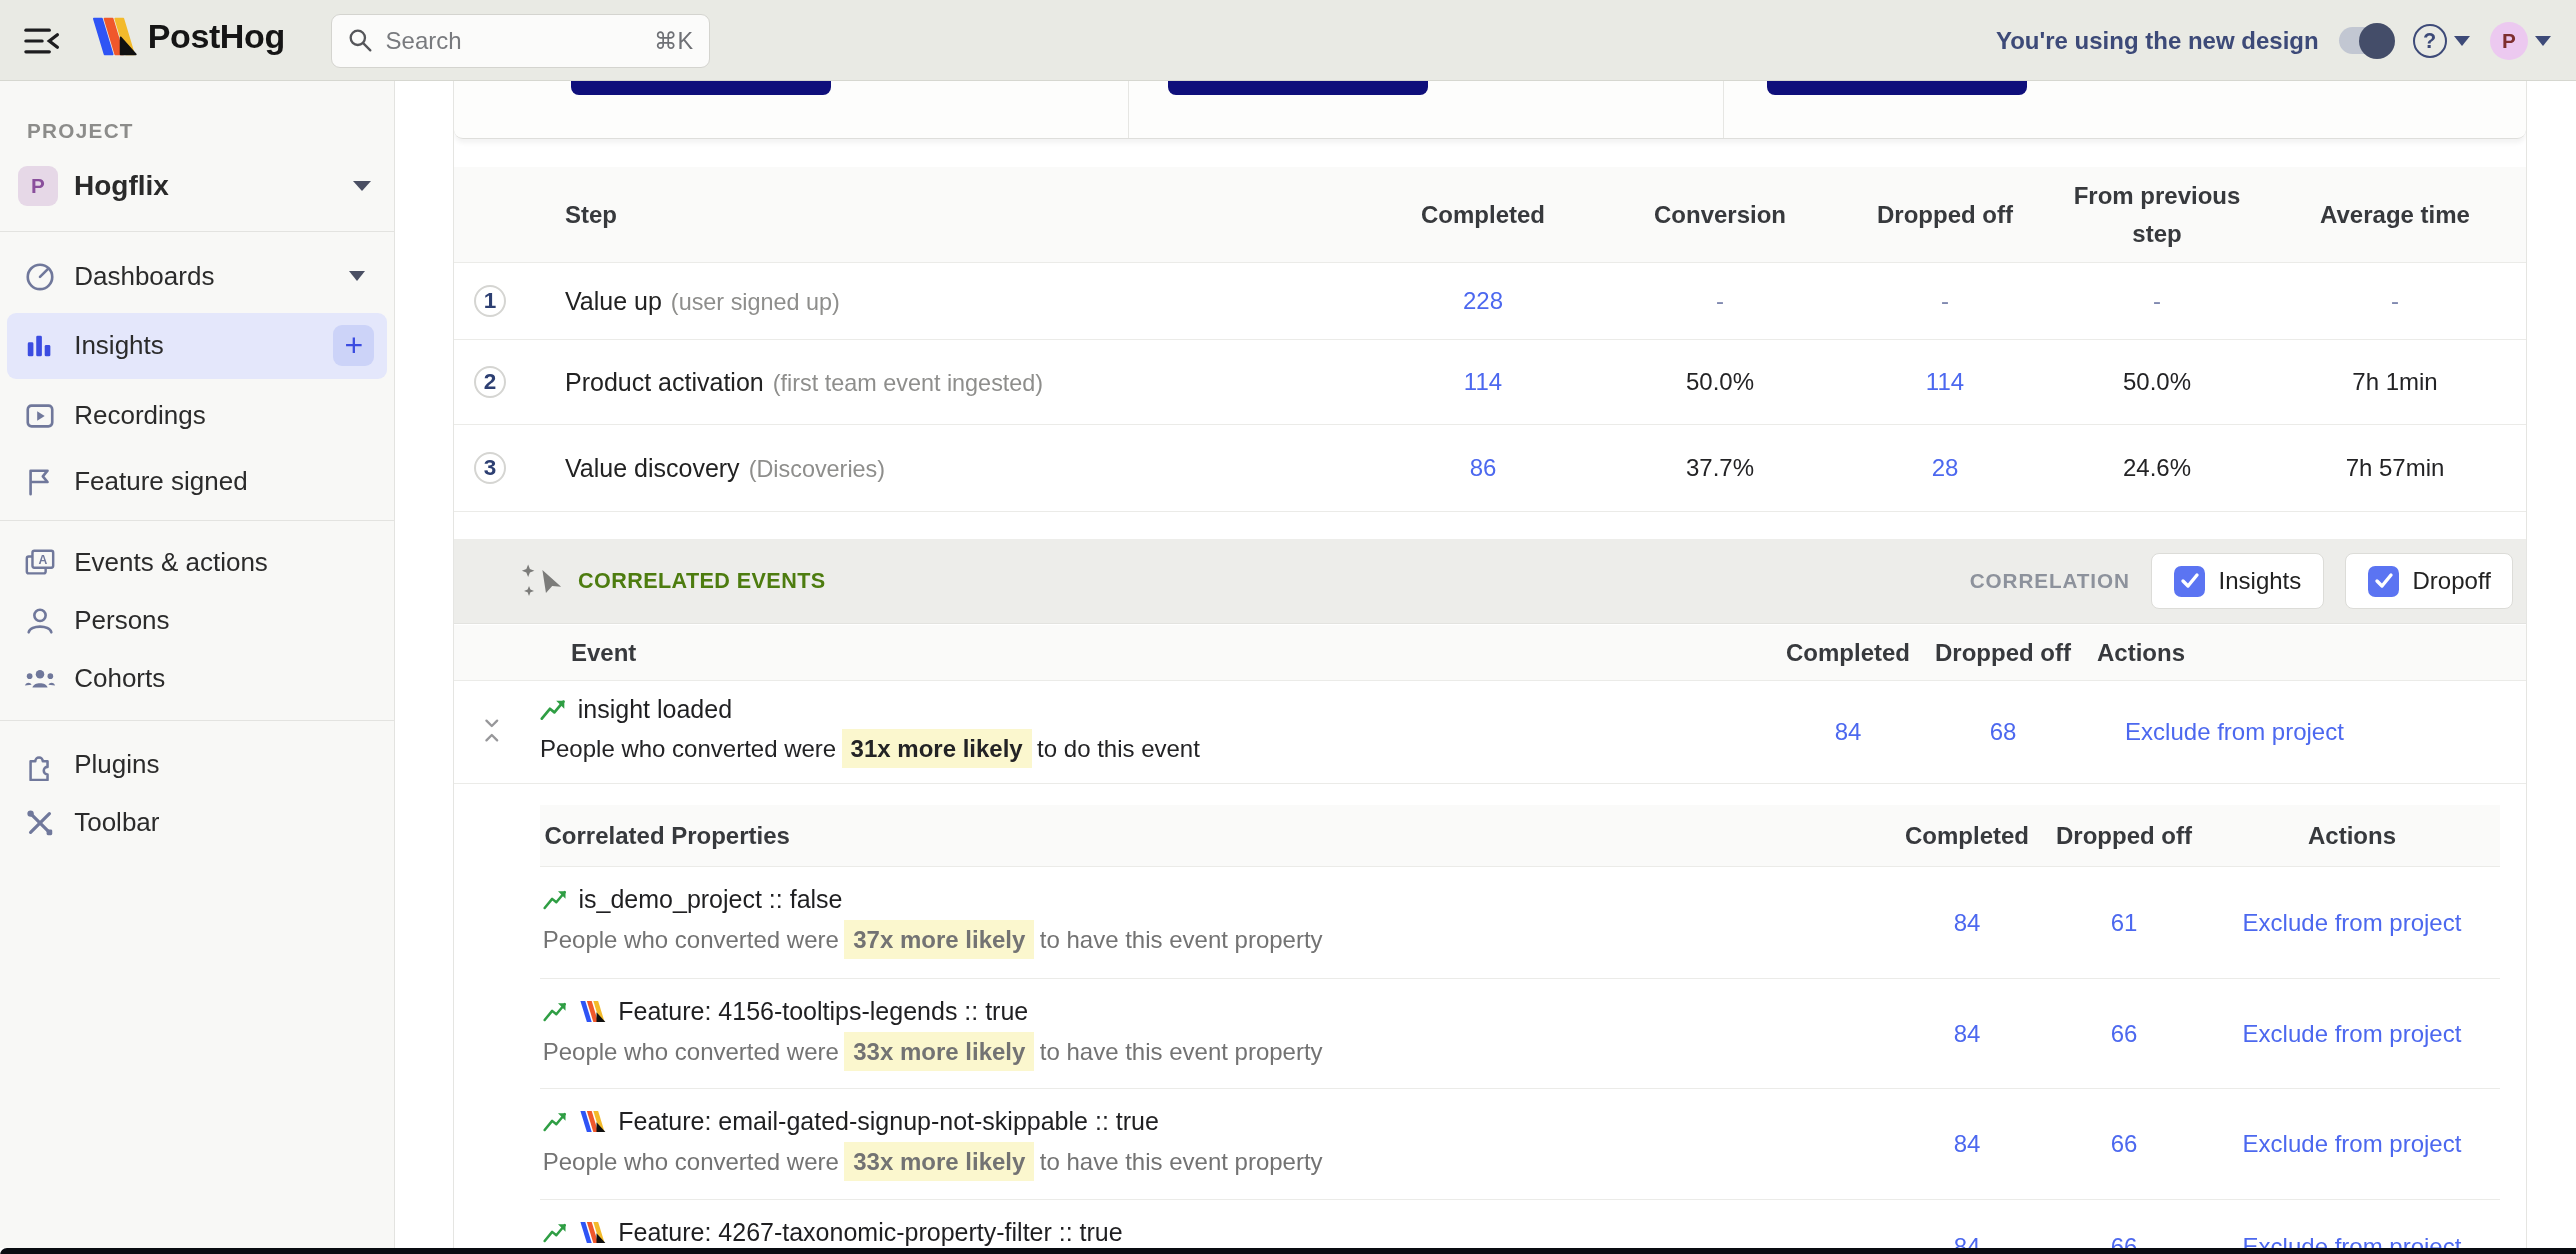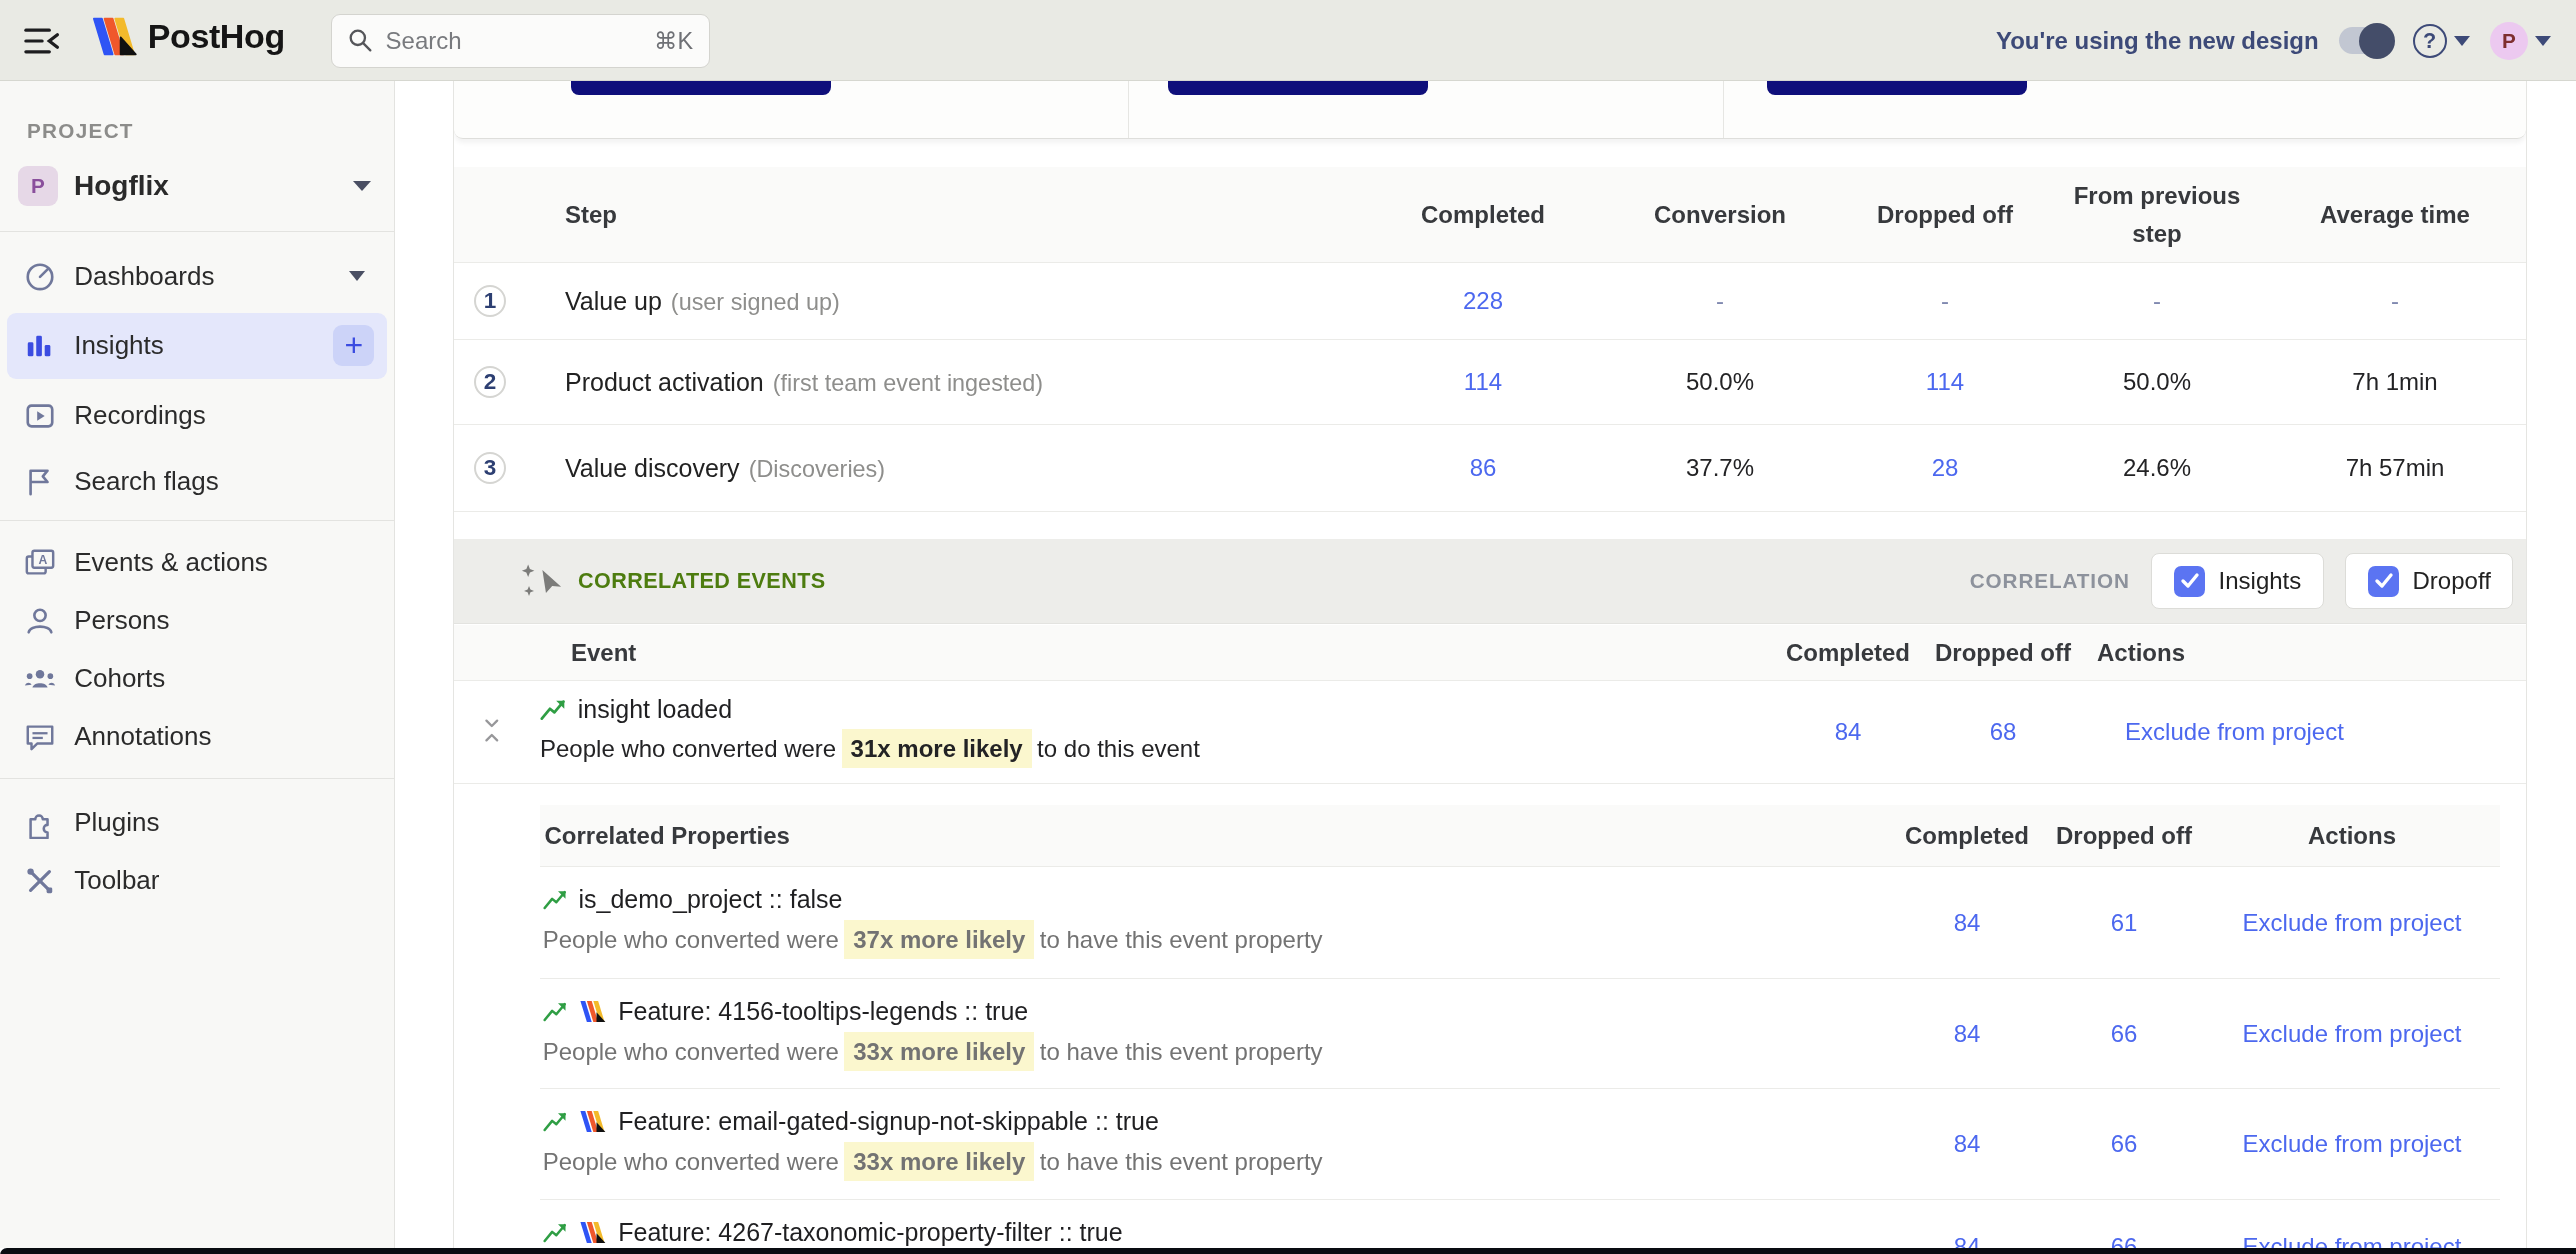--- a/index.html
+++ b/index.html
@@ -192,21 +192,21 @@
             </svg>
         </span>
         <span class="sb-label">Recordings</span>
       </div>
       <div class="sb-item">
         <span class="sb-icon">
           <svg width="32" height="32" viewBox="0 0 34 34">
               <path d="M7 30 V5 h18 l-5 6 5 6 H7" fill="none" stroke="#70789b" stroke-width="2.8" stroke-linejoin="round" stroke-linecap="round"></path>
             </svg>
         </span>
-        <span class="sb-label">Search flags</span>
+        <span class="sb-label">Feature signed</span>
       </div>
     </div>
     <div class="sb-divider" style="margin-top:9px;"></div>
 
     <div class="sb-group" style="padding-top:12.6px;">
       <div class="sb-item compact">
         <span class="sb-icon">
           <svg width="32" height="32" viewBox="0 0 34 34">
               <rect x="3" y="10" width="20" height="18" rx="2" fill="none" stroke="#70789b" stroke-width="2.6"></rect>
               <rect x="9" y="4" width="22" height="18" rx="2" fill="#f8f8f6" stroke="#70789b" stroke-width="2.6"></rect>
@@ -231,30 +231,20 @@
                 <circle cx="17" cy="12" r="4.5"></circle>
                 <path d="M9 26 c1 -6 15 -6 16 0 z"></path>
                 <circle cx="6" cy="14" r="3"></circle>
                 <path d="M1 24 c.7 -4 6 -4 7 -1 z"></path>
                 <circle cx="28" cy="14" r="3"></circle>
                 <path d="M33 24 c-.7 -4 -6 -4 -7 -1 z"></path>
               </g>
             </svg>
         </span>
         <span class="sb-label">Cohorts</span>
-      </div>
-      <div class="sb-item compact">
-        <span class="sb-icon">
-          <svg width="32" height="32" viewBox="0 0 34 34">
-              <path d="M4 6 h26 v18 h-16 l-6 6 v-6 h-4 z" fill="none" stroke="#70789b" stroke-width="2.6" stroke-linejoin="round"></path>
-              <line x1="9" y1="13" x2="25" y2="13" stroke="#70789b" stroke-width="2.4"></line>
-              <line x1="9" y1="18" x2="20" y2="18" stroke="#70789b" stroke-width="2.4"></line>
-            </svg>
-        </span>
-        <span class="sb-label">Annotations</span>
       </div>
     </div>
     <div class="sb-divider" style="margin-top:12.6px;"></div>
 
     <div class="sb-group" style="padding-top:14.4px;">
       <div class="sb-item compact">
         <span class="sb-icon">
           <svg width="32" height="32" viewBox="0 0 34 34">
               <path d="M7 13 h5 a4 4 0 1 1 8 0 h5 v6 a4 4 0 1 0 0 8 v6 h-18 z" fill="none" stroke="#70789b" stroke-width="2.7" stroke-linejoin="round"></path>
             </svg>

